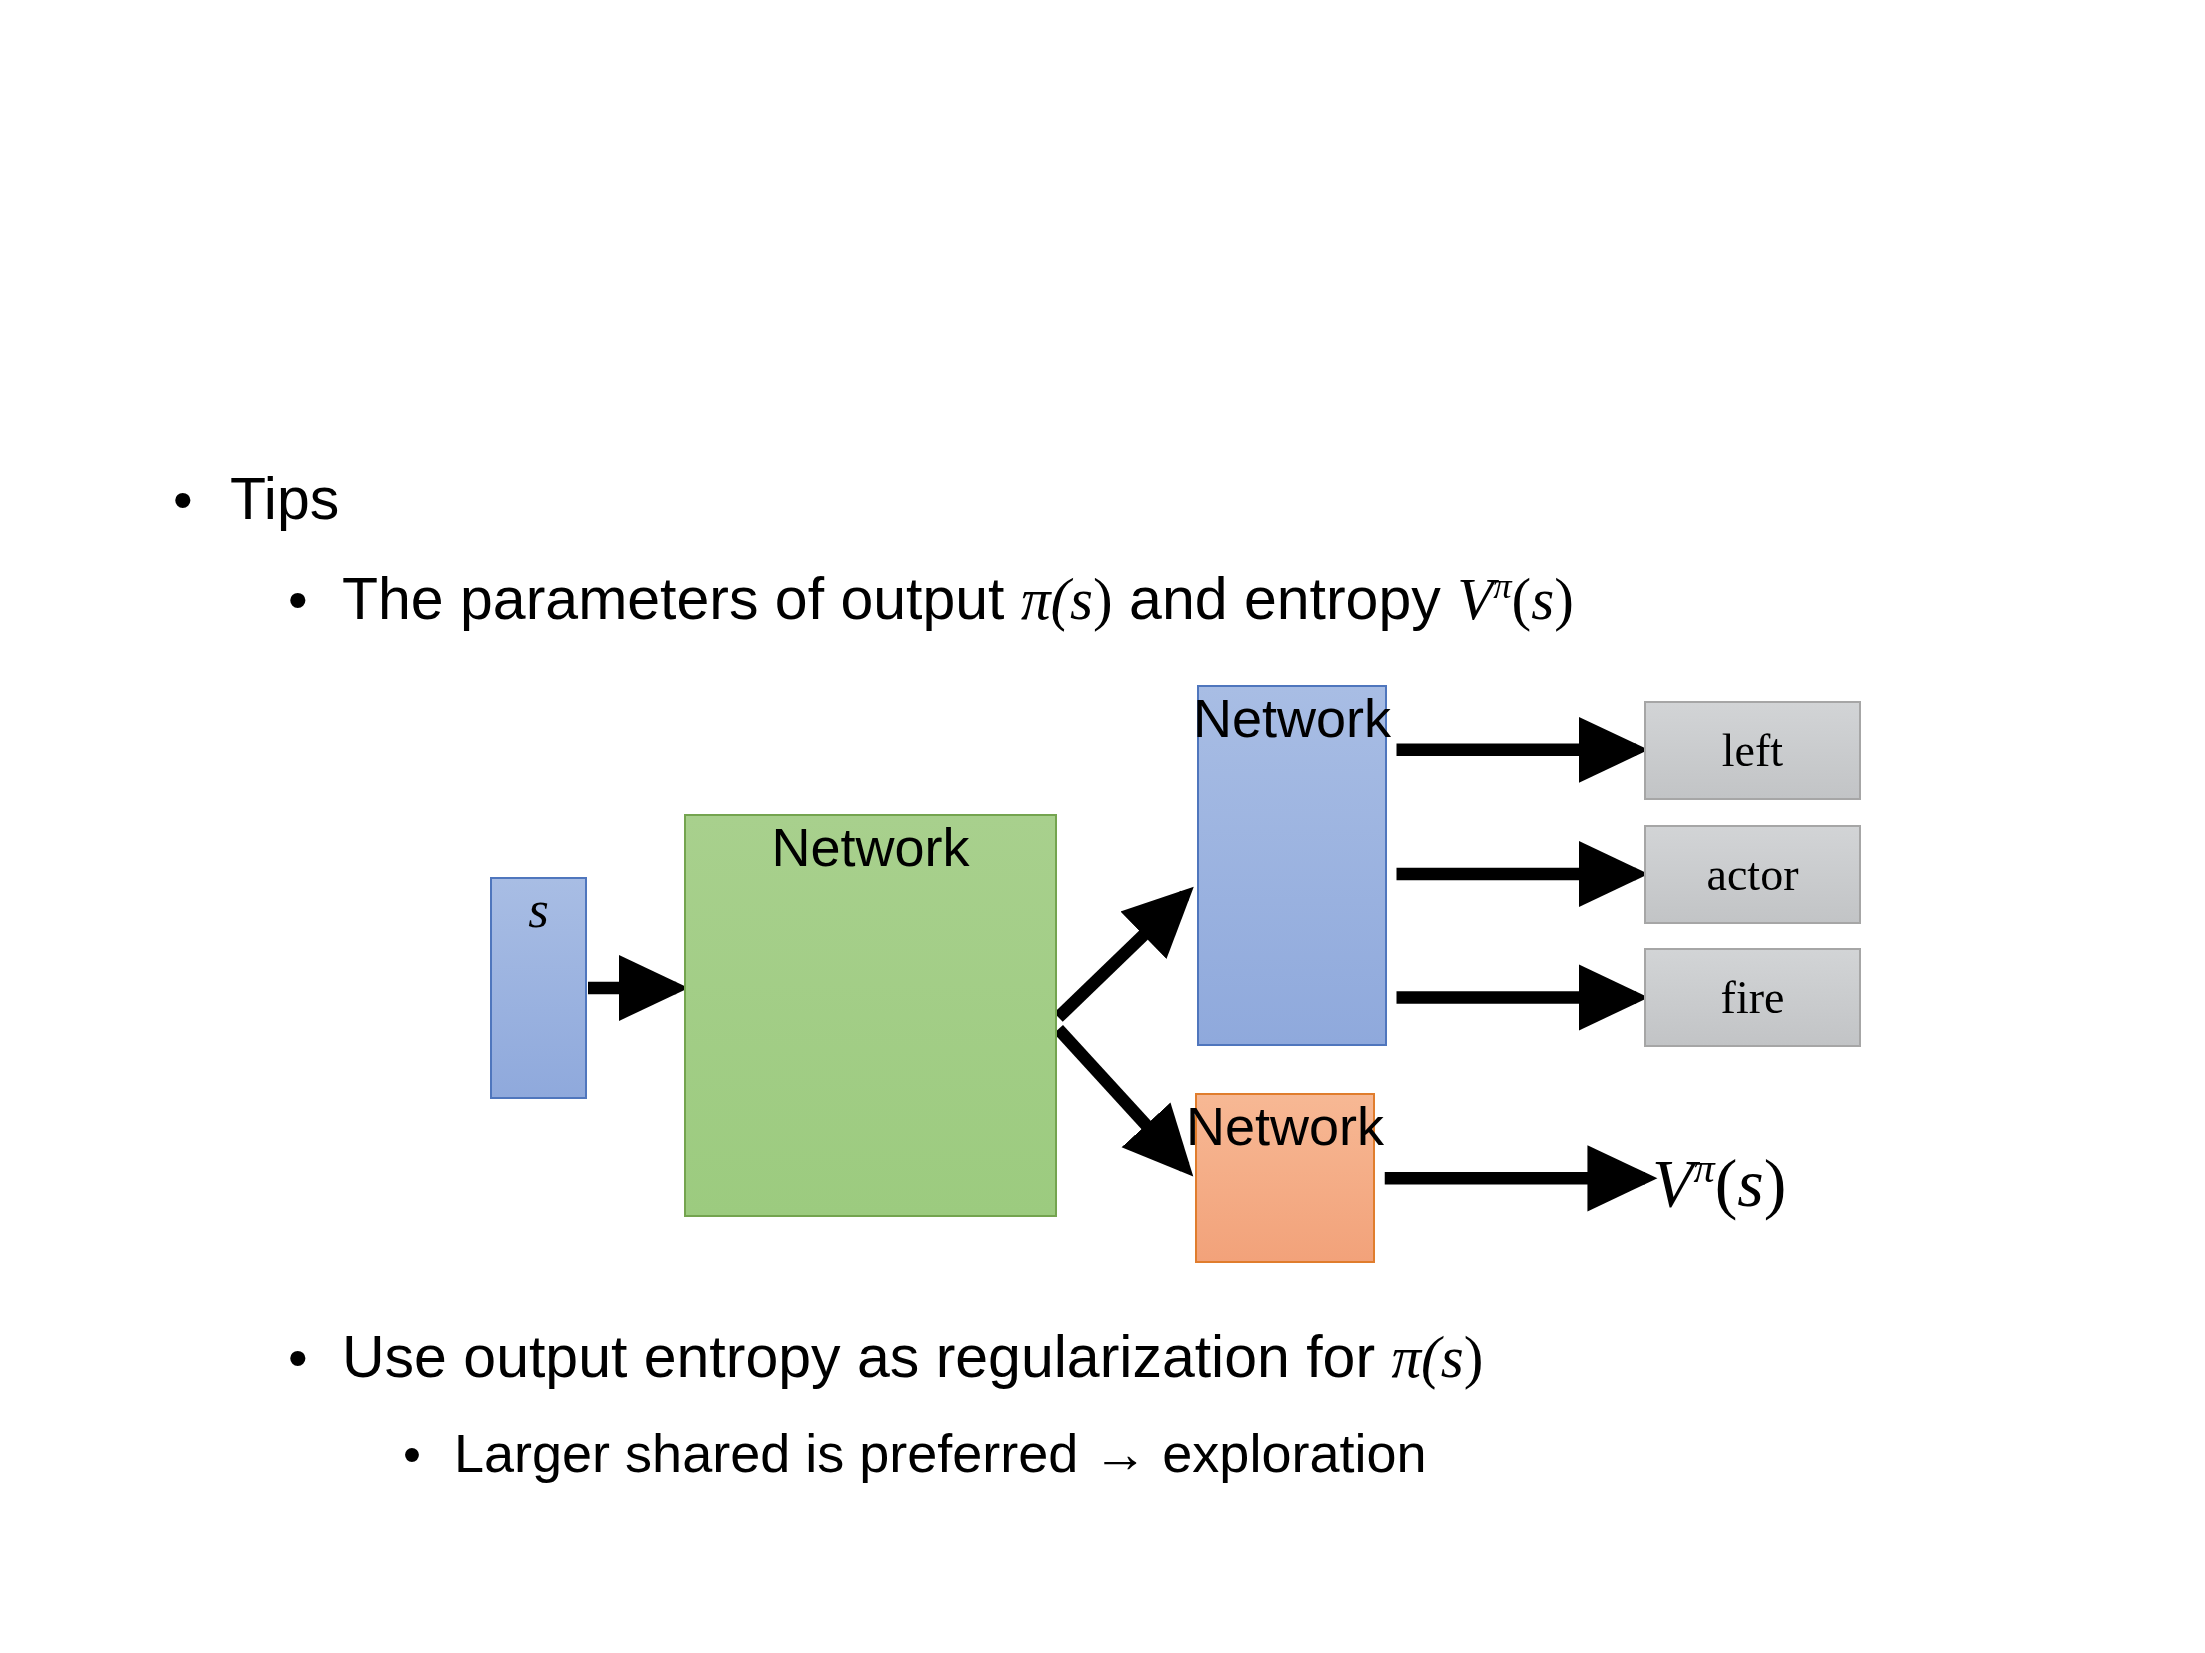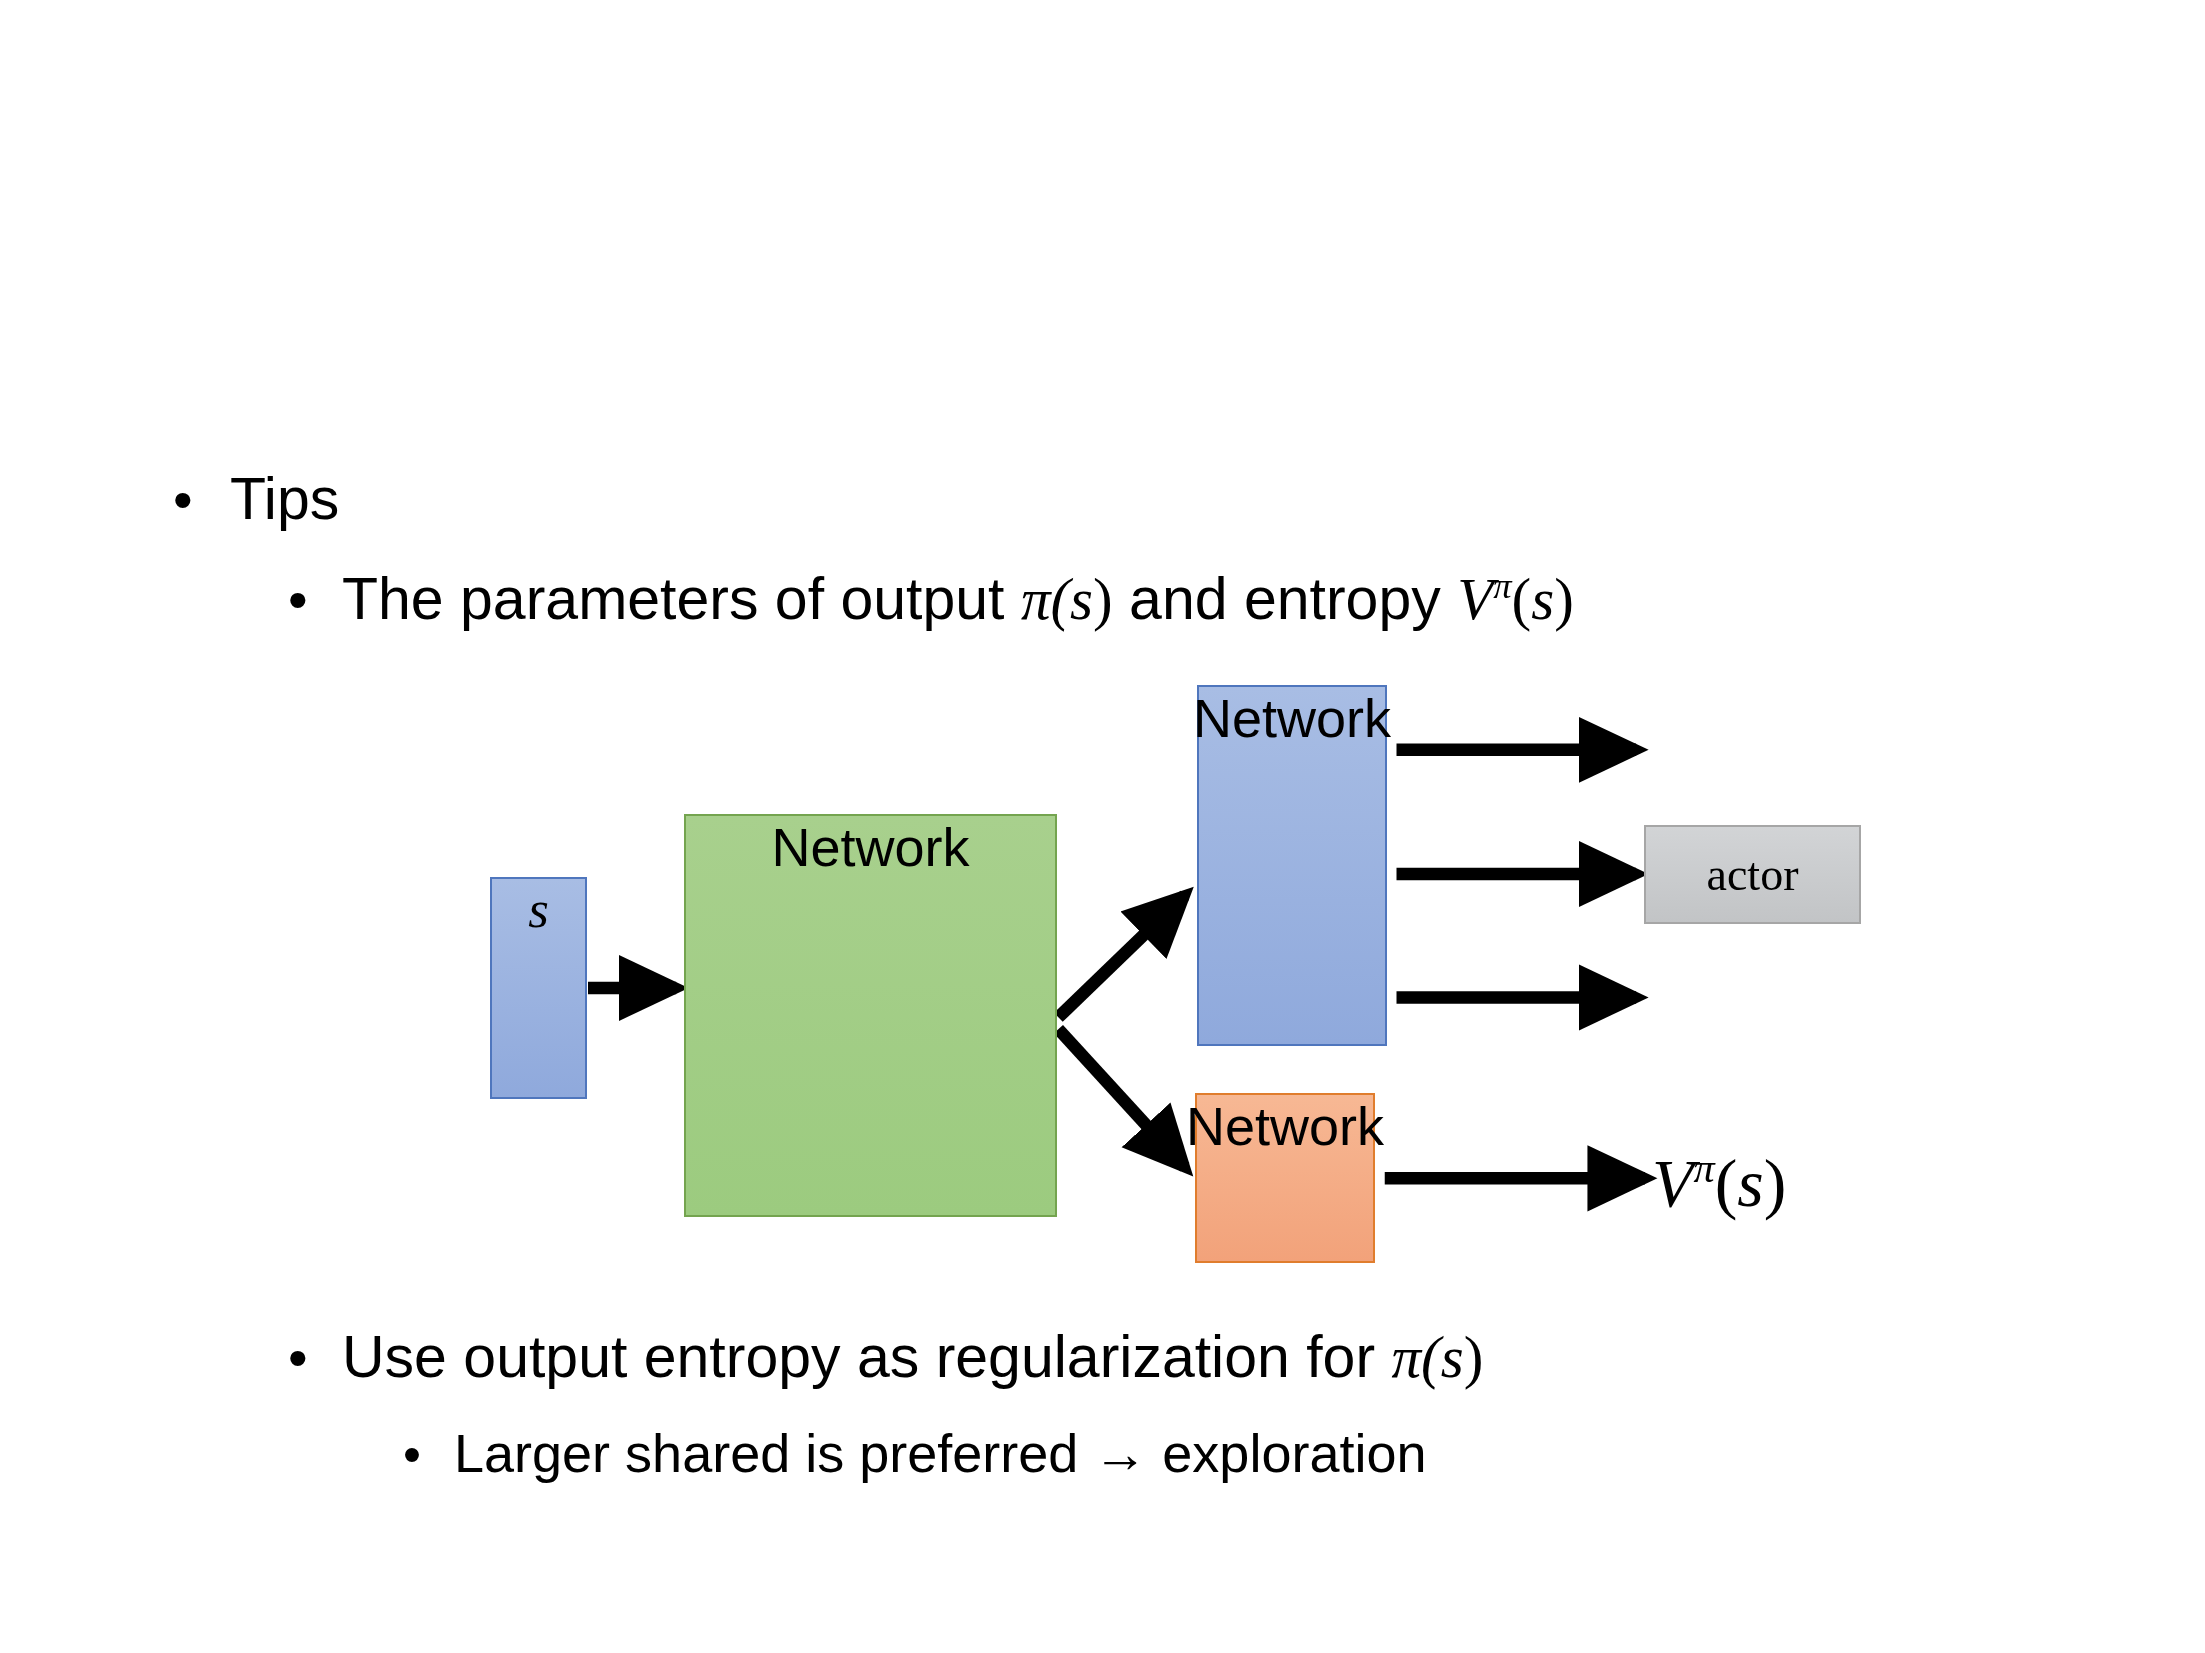--- a/index.html
+++ b/index.html
@@ -246,20 +246,26 @@
   </div>
 
   <div class="box" id="box-net-actor">
     <span>Network</span>
   </div>
 
   <div class="box" id="box-net-critic">
     <span>Network</span>
   </div>
 
+  <div class="out-box" id="out-left">
+    <span>left</span>
+  </div>
   <div class="out-box" id="out-right">
     <span>actor</span>
   </div>
+  <div class="out-box" id="out-fire">
+    <span>fire</span>
+  </div>
 
   <div id="vpi-label"><span class="mathvar">V</span><span class="mathsym sup">π</span><span class="mathpar">(</span><span class="mathvar">s</span><span class="mathpar">)</span></div>
 
 </div>
 
 
 </body></html>

